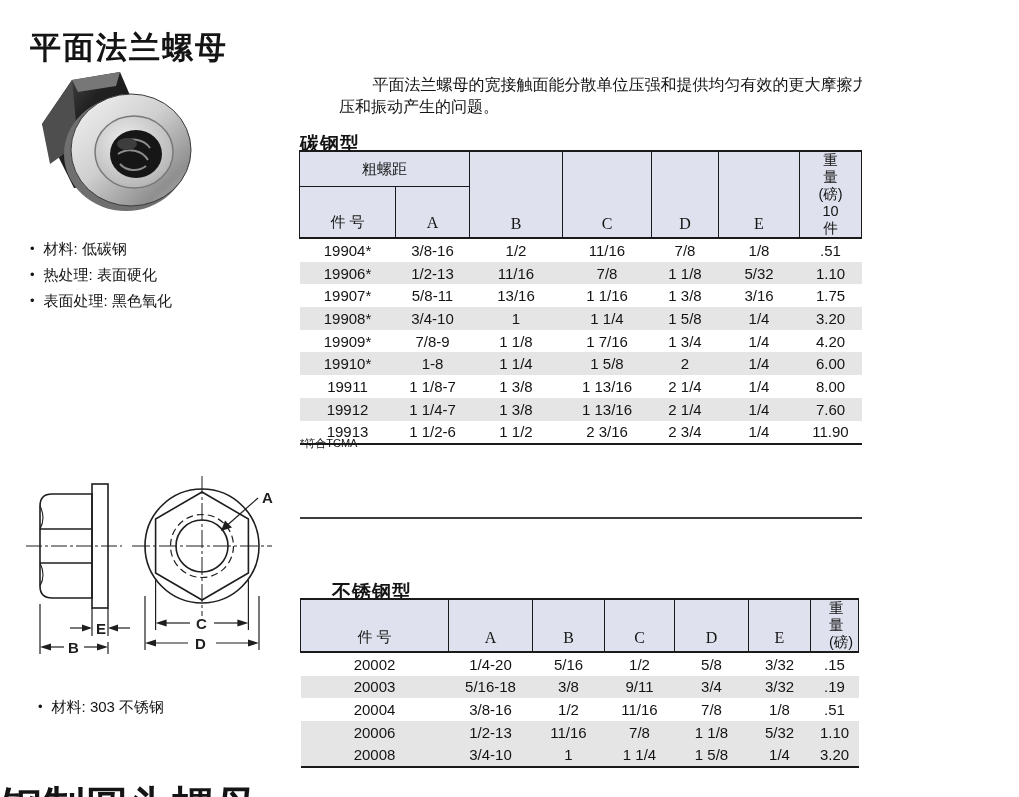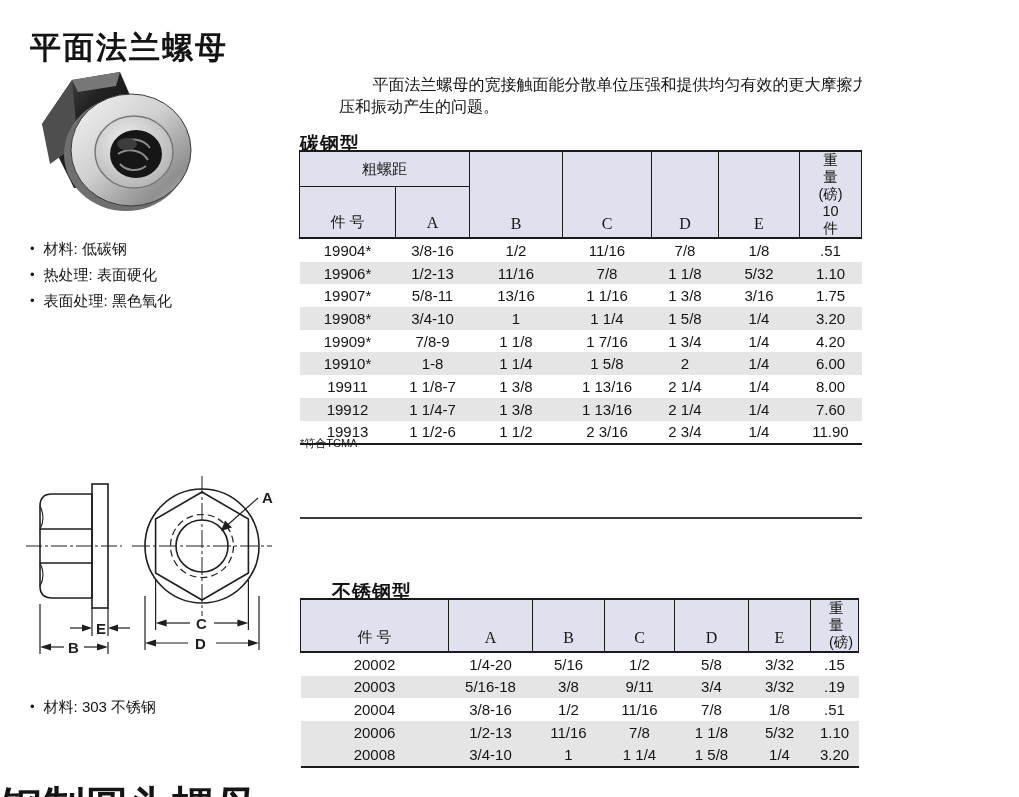--- a/index.html
+++ b/index.html
@@ -39,21 +39,21 @@
   .sub-hdr{height:44px;vertical-align:bottom;padding-bottom:5px !important;}
   .t2-hdr{height:46px;}
 
   .footnote{position:absolute;left:300px;top:436px;font-size:11px;}
 
   .divider{position:absolute;left:300px;top:517px;width:712px;height:0;
            border-top:2px solid #3c3c3c;}
 
   .drawing-box{position:absolute;left:10px;top:468px;width:290px;height:202px;}
 
-  .material-note{position:absolute;left:30px;top:698px;font-size:15px;}
+  .material-note{position:absolute;left:38px;top:698px;font-size:15px;}
   .material-note .bullet{margin-right:9px;font-size:13px;position:relative;top:-1px;}
 
   .cutoff-heading{position:absolute;left:0px;top:784px;width:420px;height:13px;overflow:hidden;}
   .cutoff-heading span{font-size:42px;font-weight:bold;line-height:46px;letter-spacing:1px;}
 </style>
 </head>
 <body>
 
 <div class="page">
 

